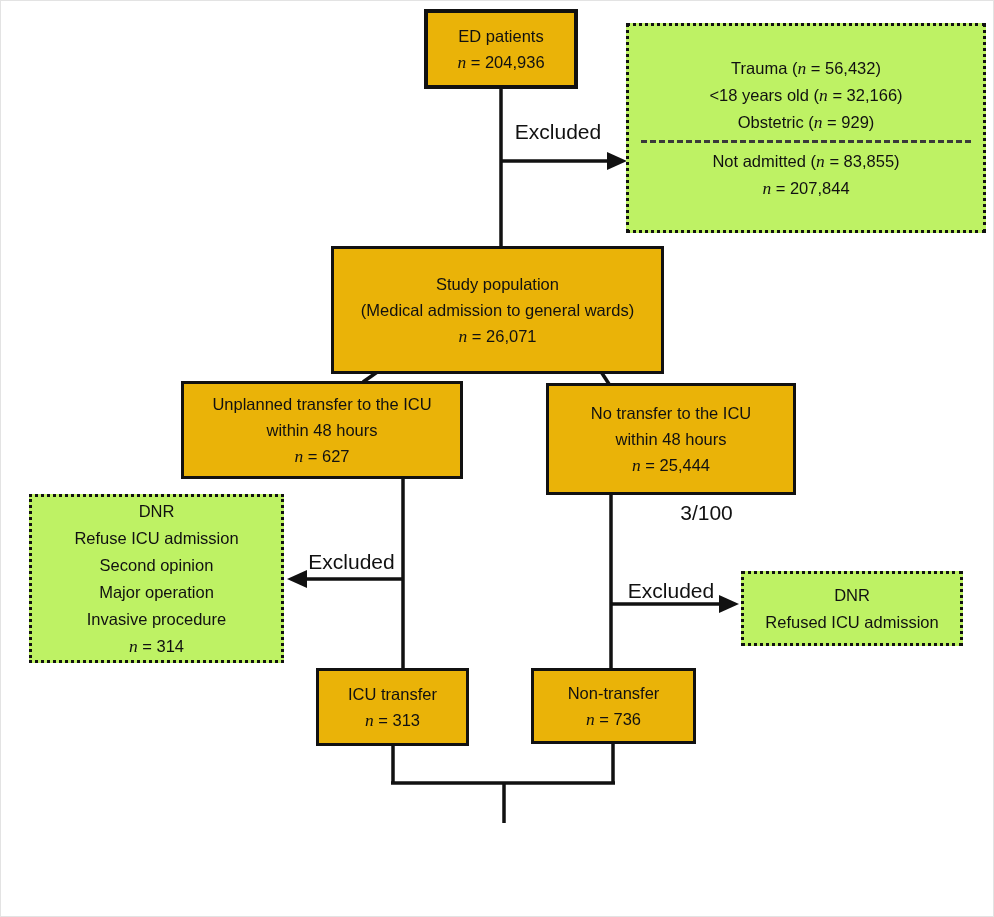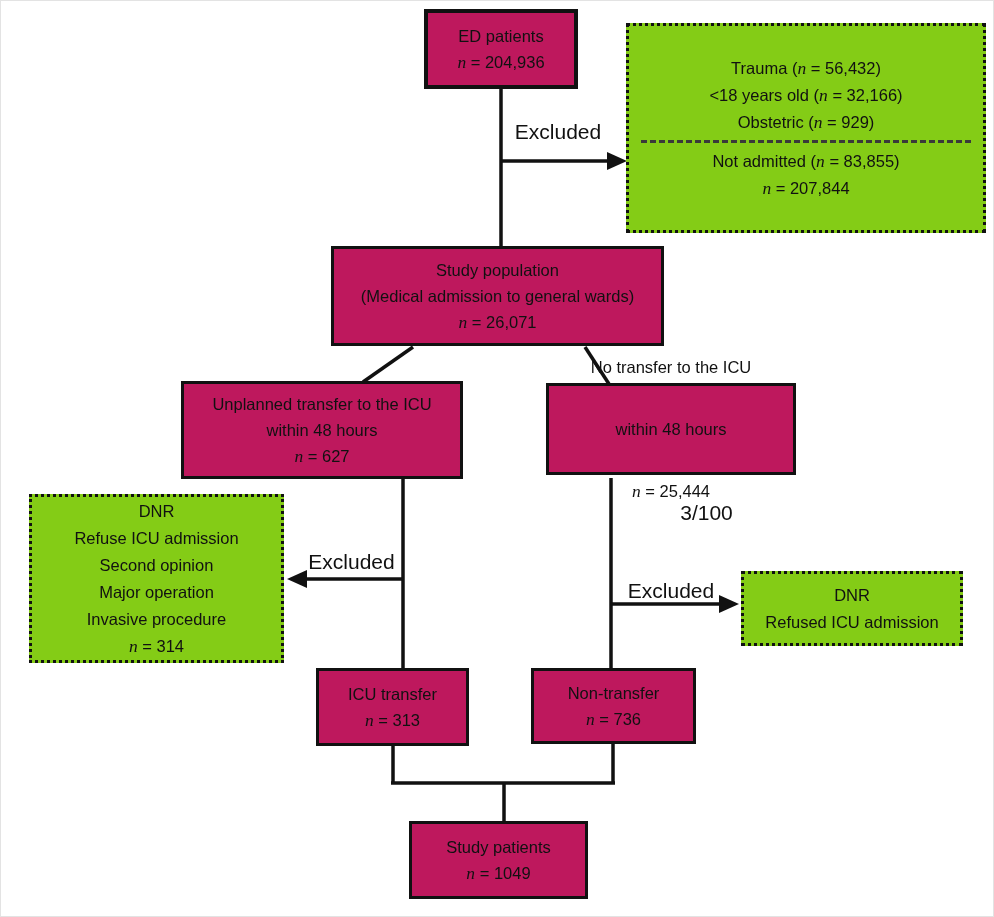--- a/index.html
+++ b/index.html
@@ -2,28 +2,28 @@
 <html><head>
 <meta charset="utf-8">
 <style>
   html,body { margin:0; padding:0; background:#fff; }
   .stage {
     position:relative; width:994px; height:917px; background:#fff;
     font-family:"Liberation Sans", sans-serif; color:#111;
     border:1px solid #e3e3e3; box-sizing:border-box; overflow:hidden;
   }
   .box {
-    position:absolute; box-sizing:border-box; background:#be185d;
+    position:absolute; box-sizing:border-box; background:#eab308;
     border:3px solid #111; display:flex; flex-direction:column;
     justify-content:center; align-items:center; text-align:center;
     font-size:16.5px; line-height:26px; z-index:2;
   }
   .box.thick { border-width:4px; }
   .dotted {
-    position:absolute; box-sizing:border-box; background:#84cc16;
+    position:absolute; box-sizing:border-box; background:#bef264;
     border:3px dotted #111; display:flex; flex-direction:column;
     justify-content:center; align-items:center; text-align:center;
     font-size:16.5px; line-height:27px; z-index:2;
   }
   .nvar { font-style:italic; font-family:"Liberation Serif", serif; font-size:1.06em; }
   .dash-sep { width:330px; border-top:3px dashed #3a3a3a; margin:4px auto 5px auto; }
   .edge-label {
     position:absolute; font-size:21px; line-height:24px; text-align:center; z-index:3;
   }
   svg.wires { position:absolute; left:0; top:0; z-index:1; }
@@ -62,33 +62,33 @@
     <div><span>Trauma (</span><i class="nvar">n</i><span> = 56,432)</span></div>
     <div><span>&lt;18 years old (</span><i class="nvar">n</i><span> = 32,166)</span></div>
     <div><span>Obstetric (</span><i class="nvar">n</i><span> = 929)</span></div>
     <div class="dash-sep"></div>
     <div><span>Not admitted (</span><i class="nvar">n</i><span> = 83,855)</span></div>
     <div><i class="nvar">n</i><span> = 207,844</span></div>
   </div>
 
   <div class="edge-label" style="left:502px; top:119px; width:110px;">Excluded</div>
 
-  <div class="box" style="left:330px; top:245px; width:333px; height:100px;">
+  <div class="box" style="left:330px; top:245px; width:333px; height:128px;">
     <div>Study population</div>
     <div>(Medical admission to general wards)</div>
     <div><i class="nvar">n</i><span> = 26,071</span></div>
   </div>
 
   <div class="box" style="left:180px; top:380px; width:282px; height:98px;">
     <div>Unplanned transfer to the ICU</div>
     <div>within 48 hours</div>
     <div><i class="nvar">n</i><span> = 627</span></div>
   </div>
 
-  <div class="box" style="left:545px; top:382px; width:250px; height:92px;gap:36px;">
+  <div class="box" style="left:545px; top:382px; width:250px; height:112px;">
     <div>No transfer to the ICU</div>
     <div>within 48 hours</div>
     <div><i class="nvar">n</i><span> = 25,444</span></div>
   </div>
 
   <div class="dotted" style="left:28px; top:493px; width:255px; height:169px;">
     <div>DNR</div>
     <div>Refuse ICU admission</div>
     <div>Second opinion</div>
     <div>Major operation</div>
@@ -112,18 +112,14 @@
   <div class="box" style="left:315px; top:667px; width:153px; height:78px;">
     <div>ICU transfer</div>
     <div><i class="nvar">n</i><span> = 313</span></div>
   </div>
 
   <div class="box" style="left:530px; top:667px; width:165px; height:76px;">
     <div>Non-transfer</div>
     <div><i class="nvar">n</i><span> = 736</span></div>
   </div>
 
-  <div class="box" style="left:408px; top:820px; width:179px; height:78px;">
-    <div>Study patients</div>
-    <div><i class="nvar">n</i><span> = 1049</span></div>
-  </div>
 
 </div>
 
 </body></html>

